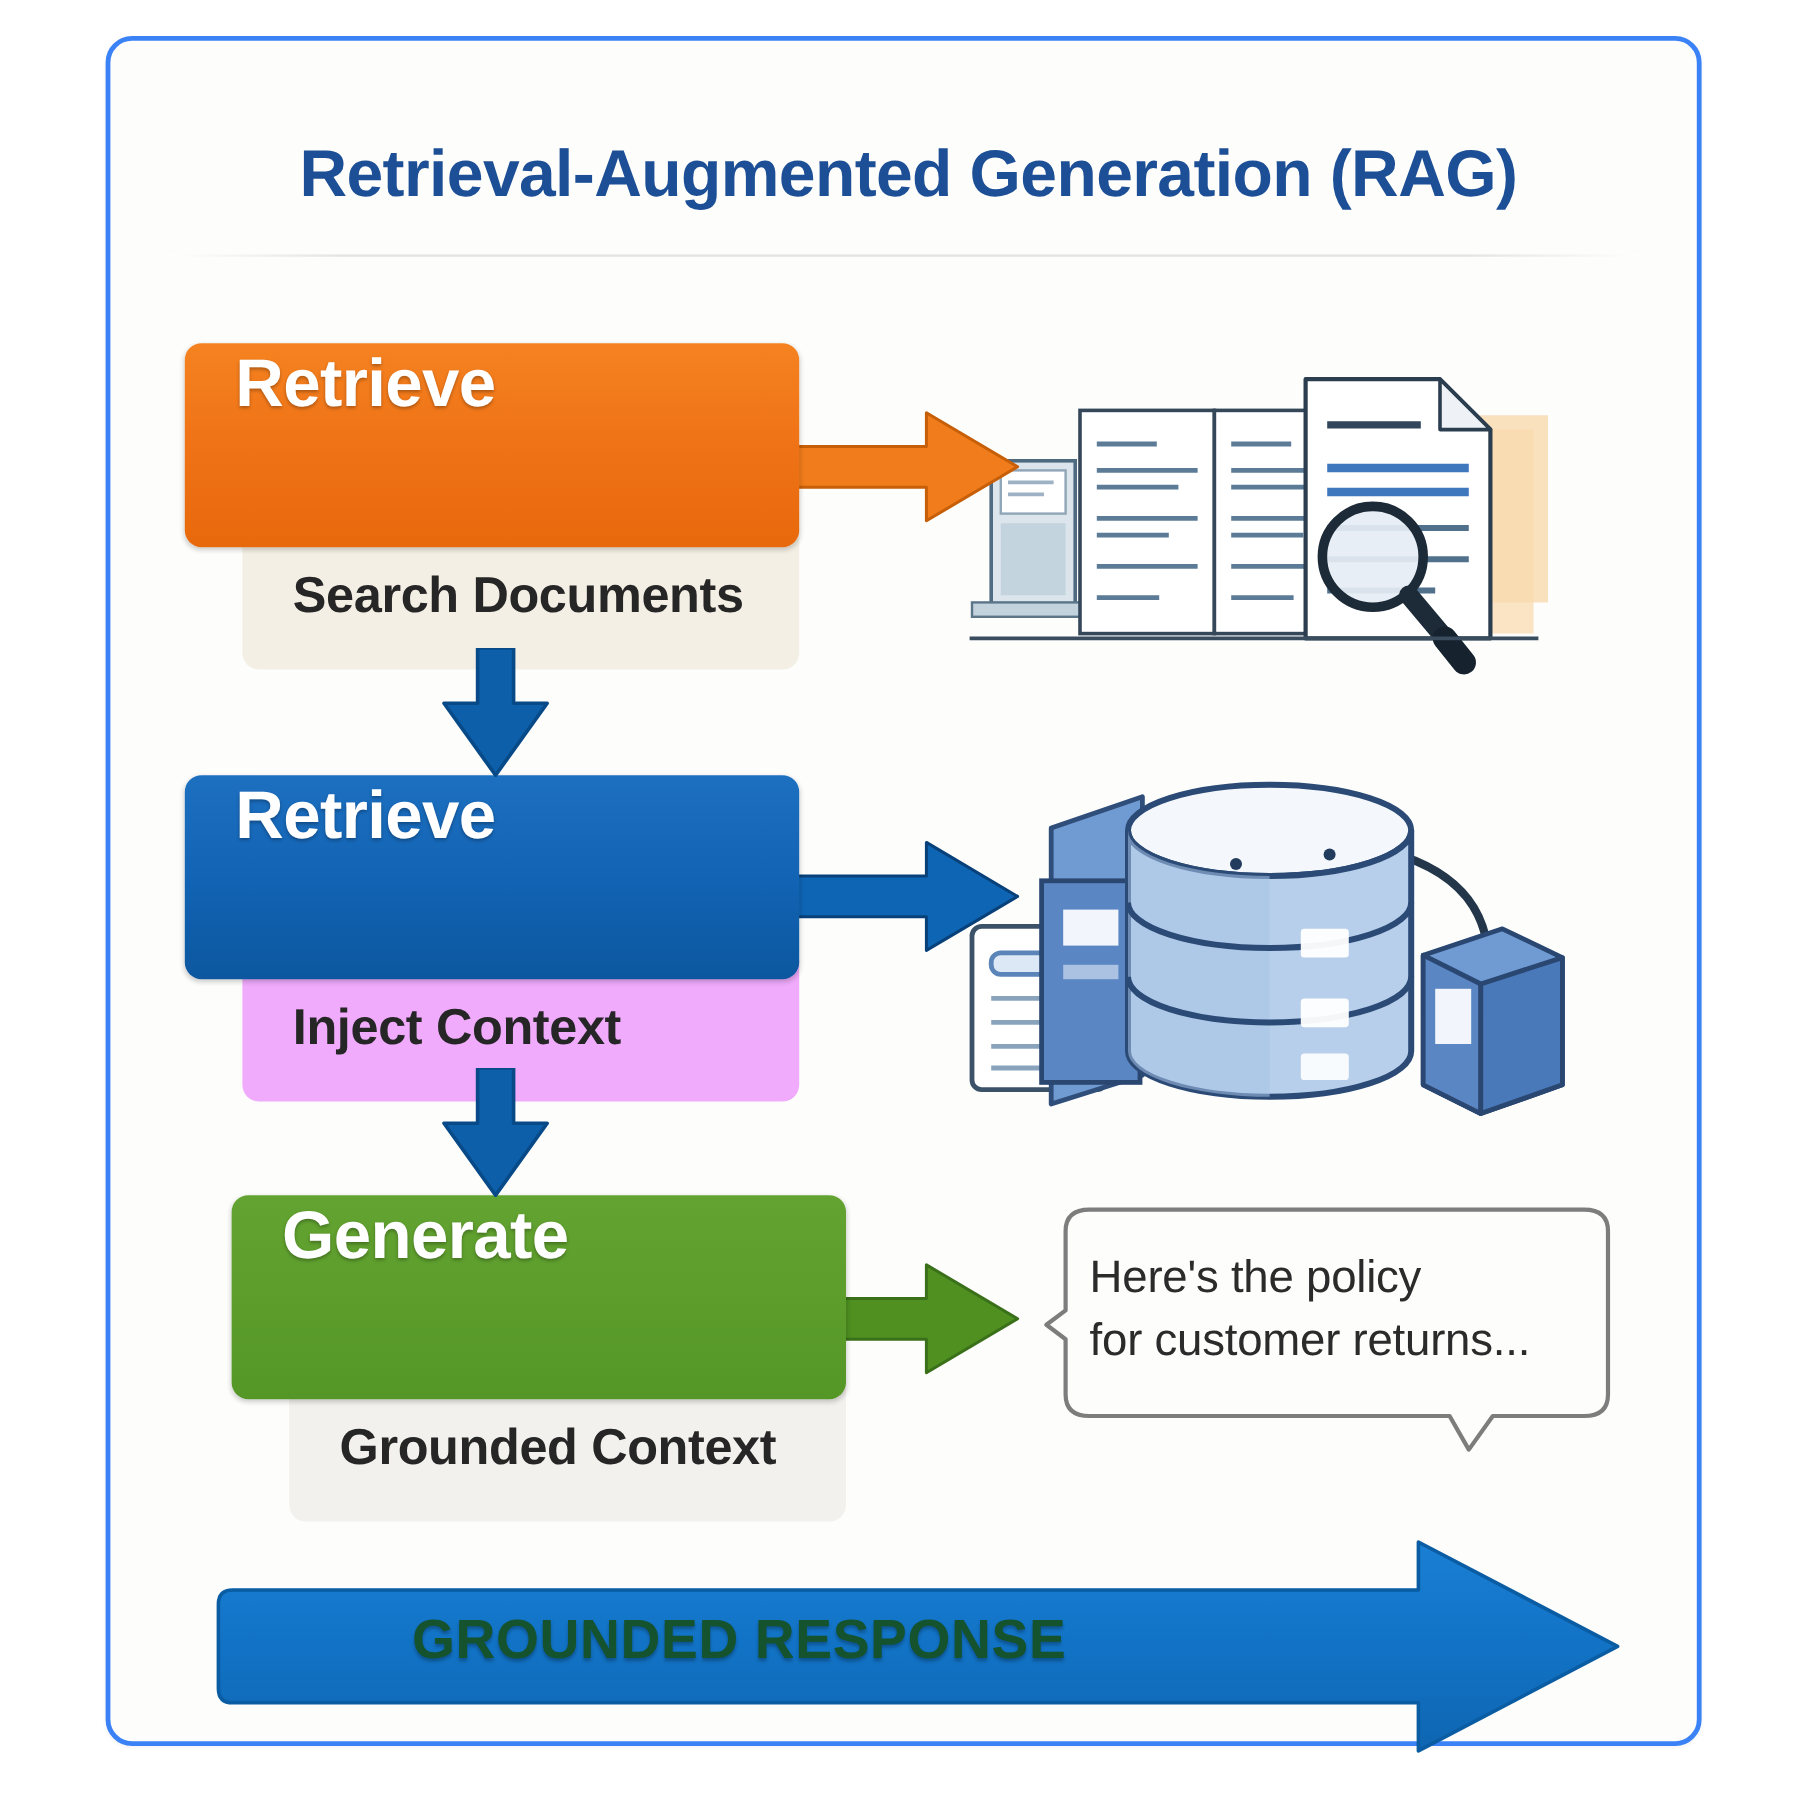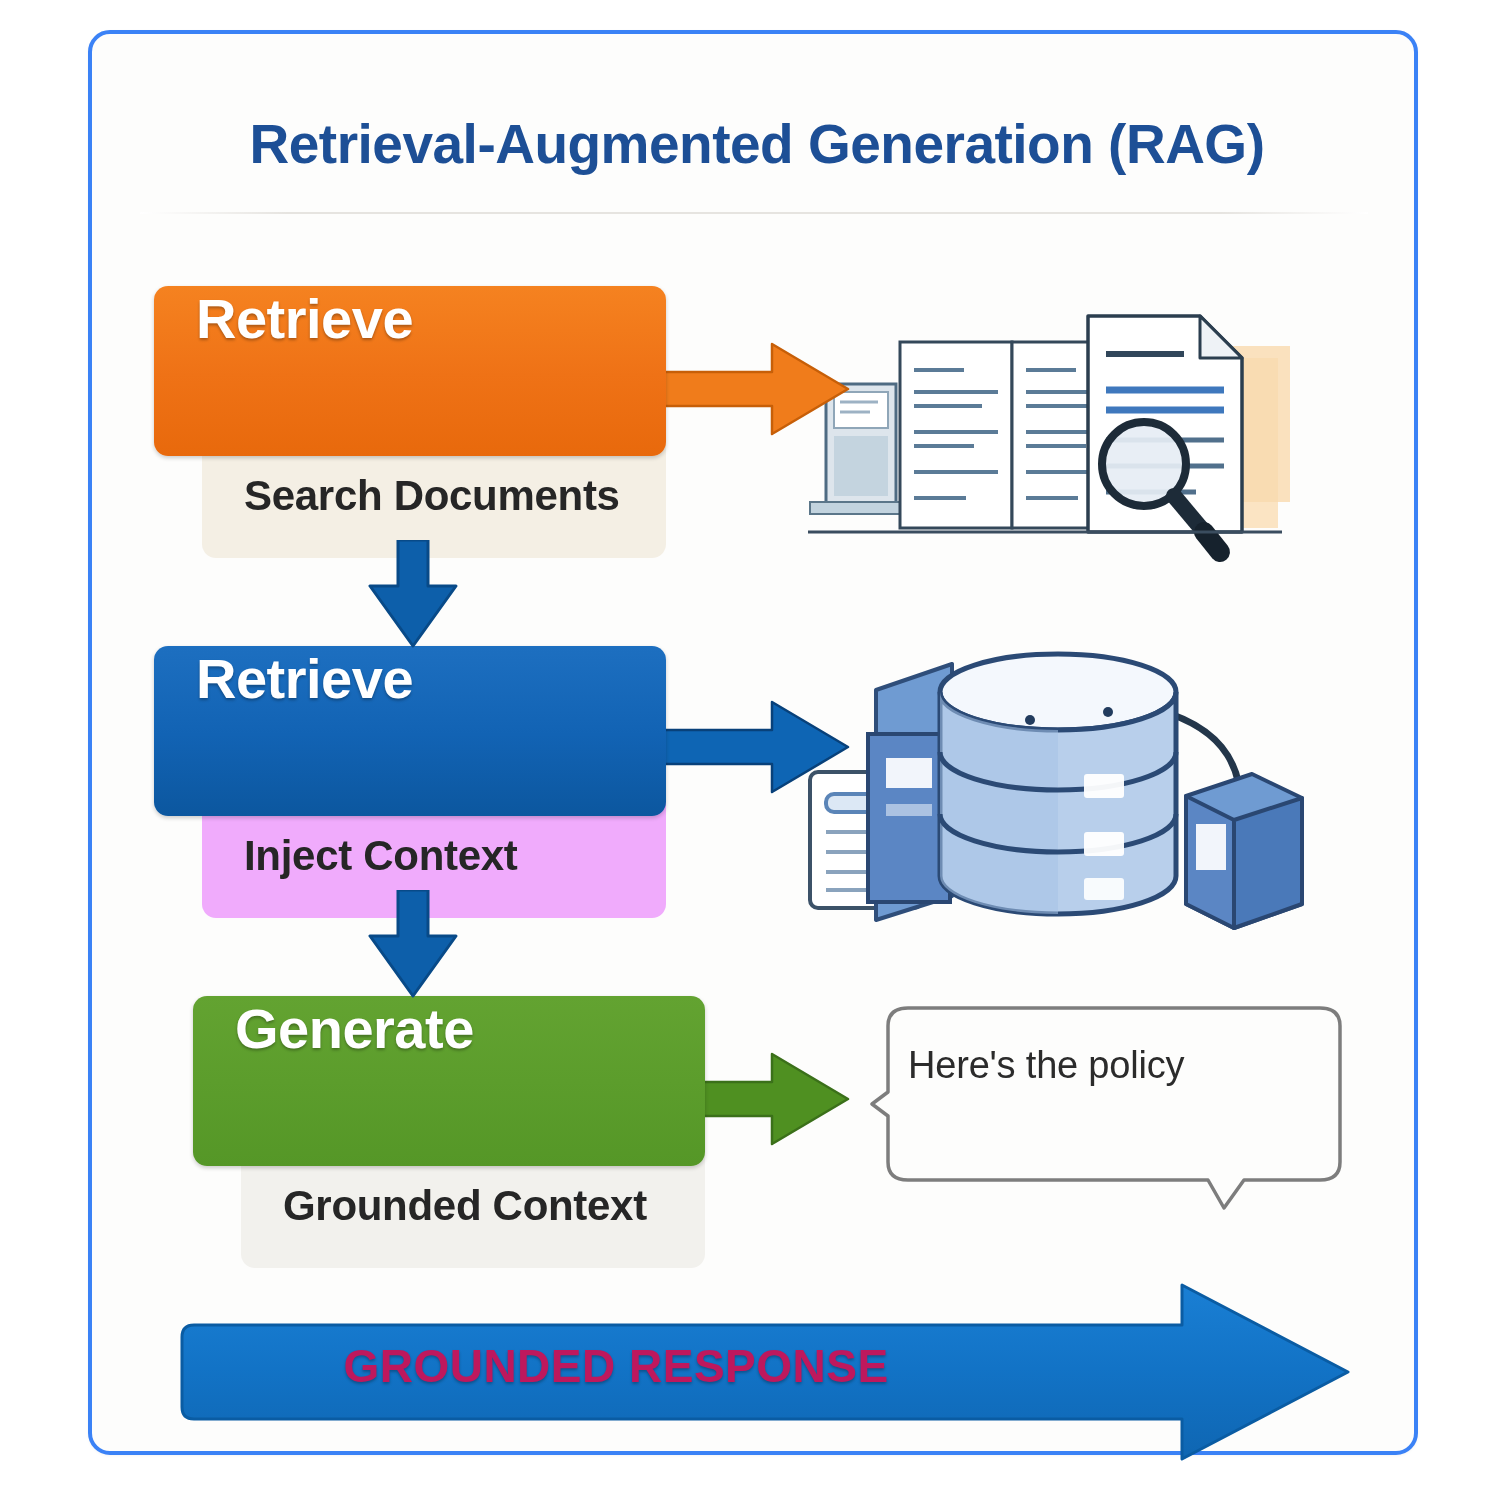--- a/index.html
+++ b/index.html
@@ -148,21 +148,21 @@
     height: 190px;
   }
   .banner-label {
     position: absolute;
     left: 0;
     top: 60px;
     width: 880px;
     text-align: center;
     font-size: 46px;
     font-weight: bold;
-    color: #be185d;
+    color: #14532d;
     letter-spacing: 0.5px;
     text-shadow: 0 2px 3px rgba(0,0,0,0.28);
     white-space: nowrap;
   }
 </style>
 </head>
 <body>
 
 <div id="stage">
 
@@ -311,20 +311,21 @@
     </svg>
 
     <div class="bubble">
       <svg width="500" height="210" viewBox="0 0 500 210">
         <path d="M36,22 Q36,4 56,4 L468,4 Q488,4 488,22 L488,158 Q488,176 468,176
                  L392,176 L372,204 L356,176 L56,176 Q36,176 36,158
                  L36,112 L20,100 L36,88 Z" fill="#fdfdfc" stroke="#7d7d7d" stroke-width="3.5" stroke-linejoin="round"></path>
       </svg>
       <div class="bubble-text">
         <div>Here's the policy</div>
+        <div>for customer returns...</div>
       </div>
     </div>
 
     <div class="banner">
       <svg width="1180" height="190" viewBox="0 0 1180 190">
         <defs>
           <linearGradient id="bannerGrad" x1="0" y1="0" x2="0" y2="1">
             <stop offset="0%" stop-color="#1a7fd4"></stop>
             <stop offset="48%" stop-color="#1273c6"></stop>
             <stop offset="100%" stop-color="#0f66b2"></stop>

